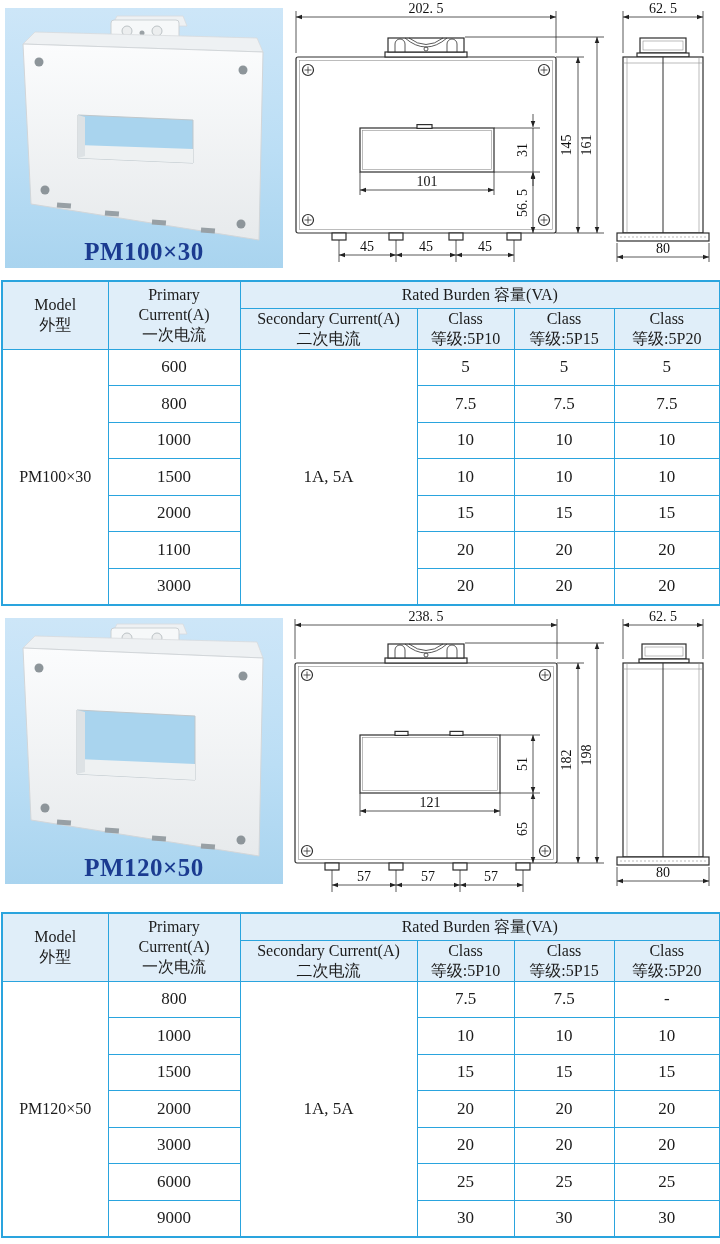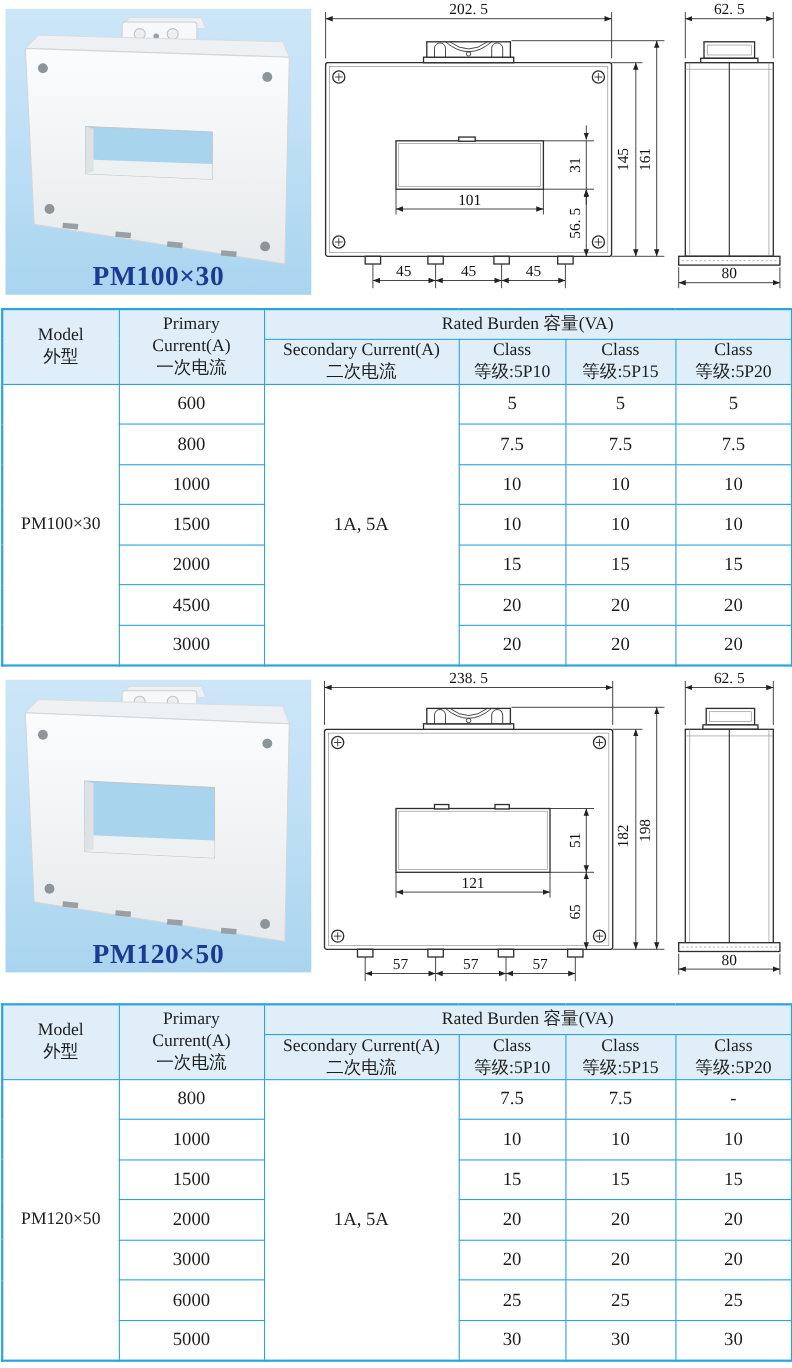--- a/index.html
+++ b/index.html
@@ -239,21 +239,21 @@
         <td>10</td>
         <td>10</td>
       </tr>
       <tr>
         <td>2000</td>
         <td>15</td>
         <td>15</td>
         <td>15</td>
       </tr>
       <tr>
-        <td>4500</td>
+        <td>1100</td>
         <td>20</td>
         <td>20</td>
         <td>20</td>
       </tr>
       <tr>
         <td>3000</td>
         <td>20</td>
         <td>20</td>
         <td>20</td>
       </tr>
@@ -434,21 +434,21 @@
         <td>20</td>
         <td>20</td>
       </tr>
       <tr>
         <td>6000</td>
         <td>25</td>
         <td>25</td>
         <td>25</td>
       </tr>
       <tr>
-        <td>5000</td>
+        <td>9000</td>
         <td>30</td>
         <td>30</td>
         <td>30</td>
       </tr>
     </tbody>
   </table>
 
 </div>
 
 </body></html>

